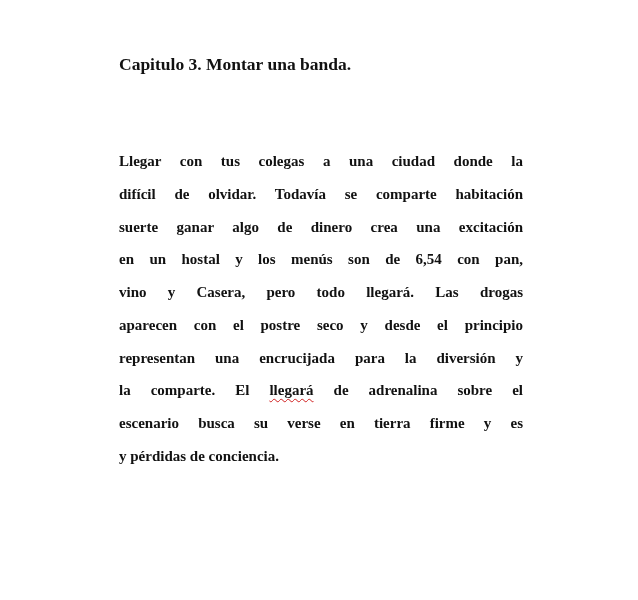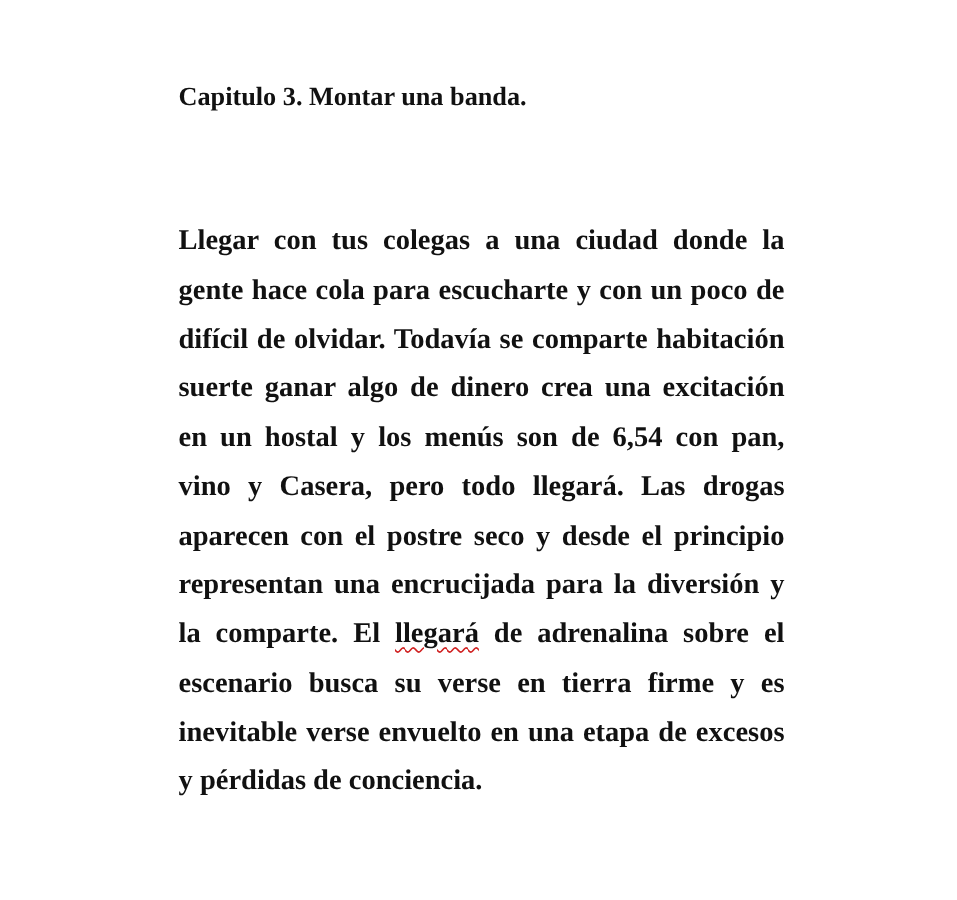--- a/index.html
+++ b/index.html
@@ -33,21 +33,21 @@
       white-space: nowrap;
     }
     .body-text {
       position: absolute;
       left: 119px;
       top: 145px;
       width: 404px;
       margin: 0;
       font-family: "Liberation Serif", serif;
       font-weight: bold;
-      font-size: 19px;
+      font-size: 15px;
       line-height: 32.75px;
       color: #111111;
     }
     .line {
       display: block;
       text-align: justify;
       text-align-last: justify;
       white-space: nowrap;
       height: 32.75px;
     }
@@ -64,25 +64,23 @@
     }
   </style>
 </head>
 <body>
 
 <div class="page">
   <h1 class="title">Capitulo 3. Montar una banda.</h1>
 
   <p class="body-text">
     <span class="line">Llegar con tus colegas a una ciudad donde la</span>
-    <span class="line">gente hace cola para escucharte y con un poco de</span>
     <span class="line">difícil de olvidar. Todavía se comparte habitación</span>
     <span class="line">suerte ganar algo de dinero crea una excitación</span>
     <span class="line">en un hostal y los menús son de 6,54 con pan,</span>
     <span class="line">vino y Casera, pero todo llegará. Las drogas</span>
     <span class="line">aparecen con el postre seco y desde el principio</span>
     <span class="line">representan una encrucijada para la diversión y</span>
     <span class="line"><span class="seg">la comparte. El </span><span class="spell-error">llegará</span><span class="seg"> de adrenalina sobre el</span></span>
     <span class="line">escenario busca su verse en tierra firme y es</span>
-    <span class="line">inevitable verse envuelto en una etapa de excesos</span>
     <span class="line last">y pérdidas de conciencia.</span>
   </p>
 </div>
 
 </body></html>

